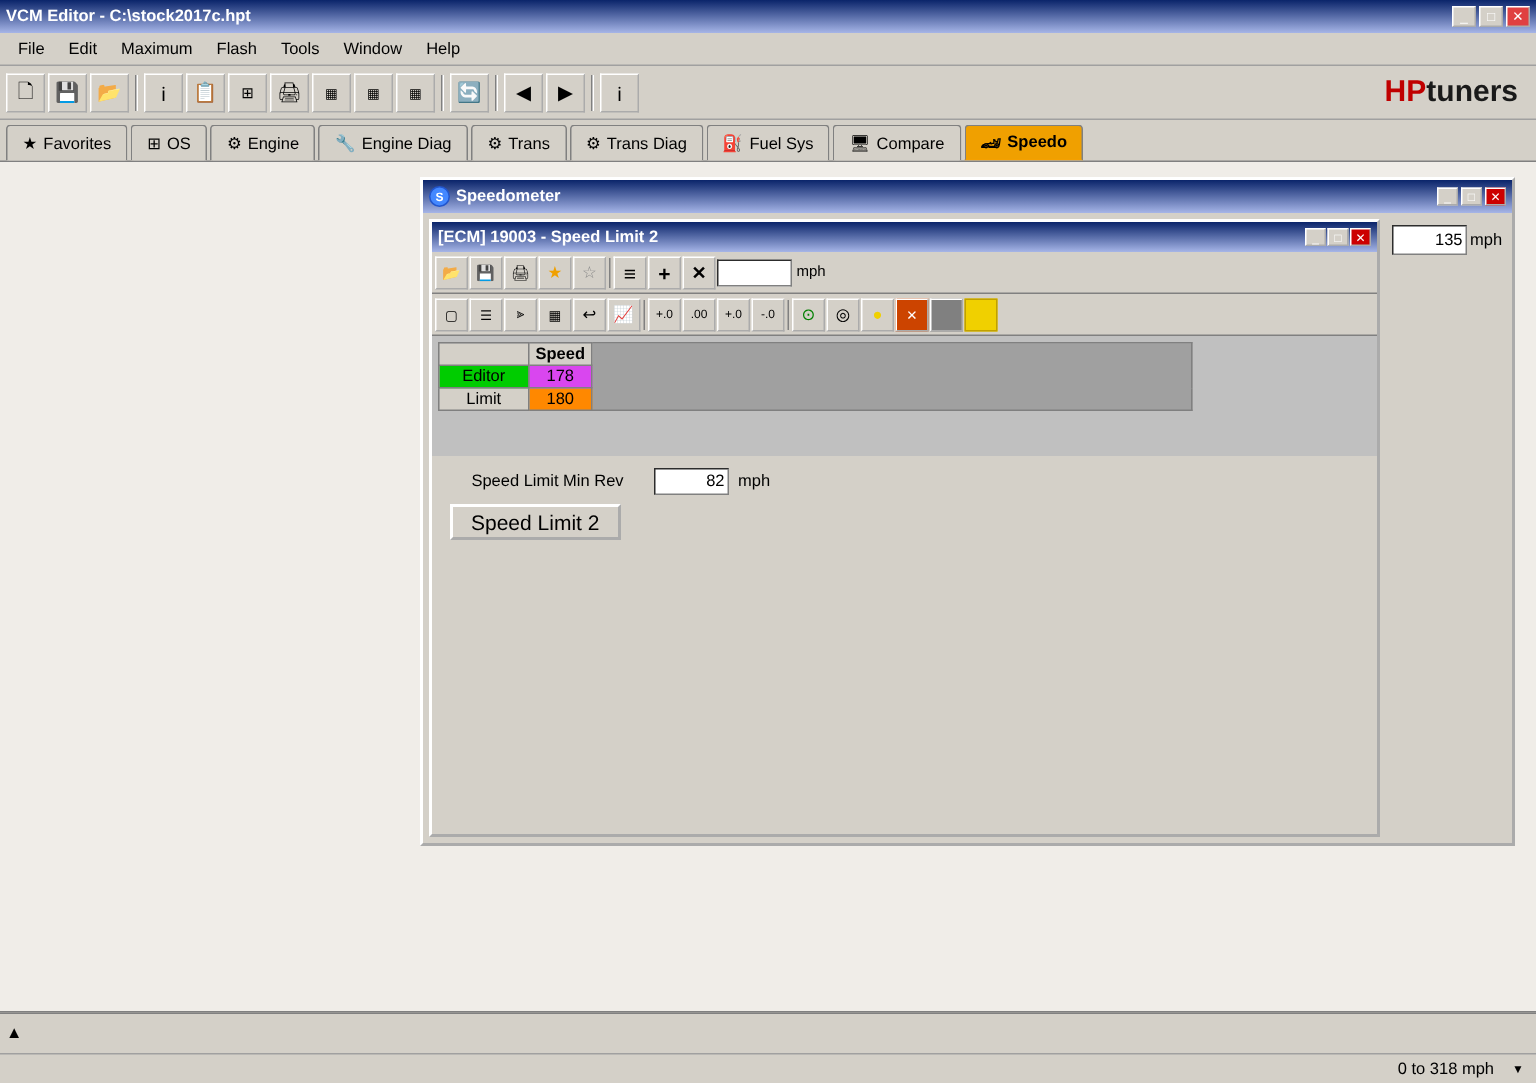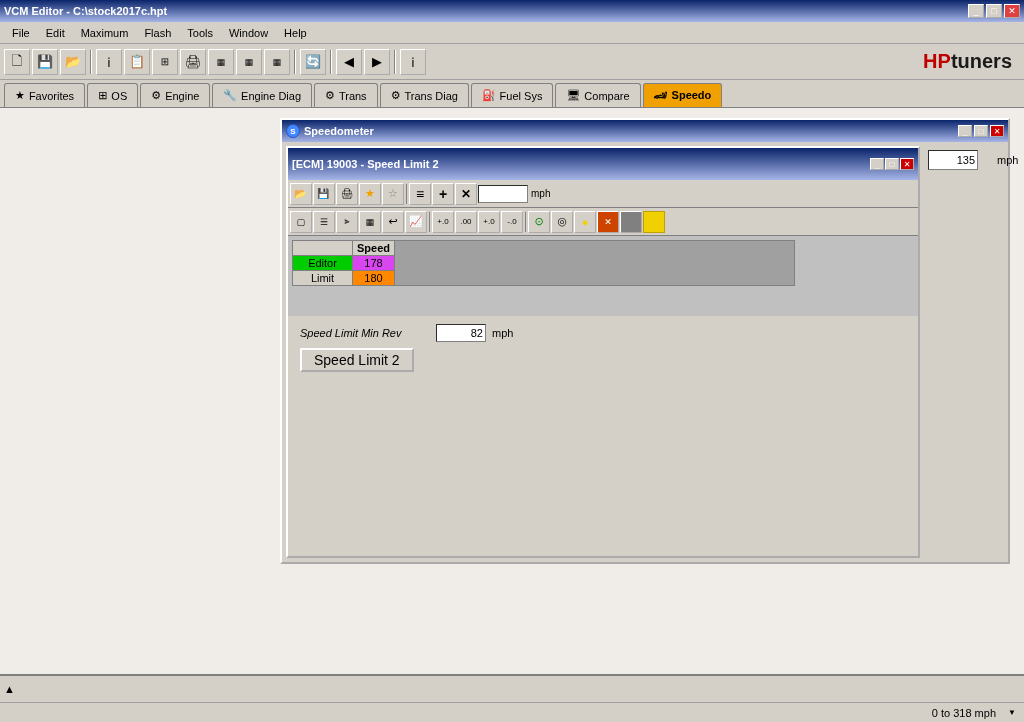--- a/index.html
+++ b/index.html
@@ -23,21 +23,21 @@
     .hp-tuners-logo { margin-left: auto; font-size: 20px; font-weight: bold; color: #1a1a1a; padding-right: 8px; }
     .hp-tuners-logo span { color: #c00000; }
 
     
     .nav-tabs { background: #d4d0c8; height: 28px; display: flex; align-items: flex-end; padding: 0 4px; border-bottom: 1px solid #808080; }
     .nav-tab { height: 24px; padding: 0 10px; background: #d4d0c8; border: 1px solid #808080; border-bottom: none; cursor: pointer; display: flex; align-items: center; gap: 4px; font-size: 11px; margin-right: 2px; border-radius: 3px 3px 0 0; }
     .nav-tab.active { background: #f5a000; border-bottom: 1px solid #f5a000; font-weight: bold; }
     .speedo-title-bar { background: linear-gradient(to bottom, #0a246a, #a6b5e7); color: white; height: 22px; display: flex; align-items: center; justify-content: space-between; padding: 0 4px; }
     .speedo-title-text { font-size: 11px; font-weight: bold; display: flex; align-items: center; gap: 4px; }
     .speedo-title-icon { width: 14px; height: 14px; border-radius: 50%; background: #4488ff; border: 1px solid #2255cc; display: flex; align-items: center; justify-content: center; font-size: 8px; color: white; }
-    .ecm-title-bar { background: linear-gradient(to bottom, #0a246a, #a6b5e7); color: white; height: 32px; display: flex; align-items: center; justify-content: space-between; padding: 0 4px; }
+    .ecm-title-bar { background: linear-gradient(to bottom, #0a246a, #a6b5e7); color: white; height: 20px; display: flex; align-items: center; justify-content: space-between; padding: 0 4px; }
     .ecm-title-text { font-size: 11px; font-weight: bold; }
     .ecm-title-btns { display: flex; gap: 1px; }
     .ecm-btn { width: 14px; height: 12px; background: #d4d0c8; border: 1px outset #fff; font-size: 8px; cursor: pointer; display: flex; align-items: center; justify-content: center; }
     .ecm-btn.close { background: #cc0000; color: white; }
 
     
     .ecm-toolbar { background: #d4d0c8; height: 28px; display: flex; align-items: center; padding: 1px 2px; gap: 1px; border-bottom: 1px solid #808080; }
     .ecm-tool-btn { width: 22px; height: 22px; background: #d4d0c8; border: 1px outset #fff; cursor: pointer; display: flex; align-items: center; justify-content: center; font-size: 11px; }
     .ecm-tool-input { width: 50px; height: 18px; border: 1px inset #808080; background: white; font-size: 10px; padding: 0 2px; }
     .ecm-tool-label { font-size: 10px; padding: 0 2px; }
@@ -50,21 +50,21 @@
     .ecm-table-area { background: #c0c0c0; padding: 4px; min-height: 80px; }
     .data-table { border-collapse: collapse; font-size: 11px; }
     .data-table th { background: #d4d0c8; border: 1px solid #808080; padding: 1px 4px; text-align: center; font-weight: bold; }
     .data-table td { border: 1px solid #808080; padding: 1px 4px; text-align: center; min-width: 40px; }
     .cell-header { background: #d4d0c8; }
     .table-spacer { width: 400px; background: #a0a0a0; }
 
     
     .fields-area { padding: 8px 12px; display: flex; flex-direction: column; gap: 6px; }
     .field-row { display: flex; align-items: center; gap: 6px; }
-    .field-label { font-size: 11px; min-width: 130px; text-align: left; font-style: italic; }
+    .field-label { font-size: 11px; min-width: 130px; text-align: center; }
     .field-input { width: 50px; height: 18px; border: 1px inset #808080; background: white; font-size: 11px; padding: 0 2px; text-align: right; }
     .field-unit { font-size: 11px; }
 
     .speed-limit-btn { margin-left: 0; padding: 2px 12px; background: #d4d0c8; border: 2px outset #fff; cursor: pointer; font-size: 14px; }
     .mph-value-box { width: 50px; height: 20px; border: 1px inset #808080; background: white; font-size: 11px; display: flex; align-items: center; justify-content: flex-end; padding-right: 2px; }
     .status-text { padding: 0 8px; font-size: 11px; background: white; border: 1px inset #808080; margin: 2px; flex: 1; height: 20px; display: flex; align-items: center; }
     .status-range { padding: 0 8px; font-size: 11px; white-space: nowrap; }
 
     
     .outer-window { width: 100%; height: calc(722px - 22px - 22px - 36px - 28px); background: #f0ede8; position: relative; }
@@ -247,21 +247,21 @@
               <span class="field-unit">mph</span>
             </div>
             <div class="field-row">
               <button class="speed-limit-btn">Speed Limit 2</button>
             </div>
           </div>
 
         </div>
 
         <div style="width:80px; display:flex; flex-direction:column; align-items:flex-start; padding:4px; gap:2px;">
-          <div style="display:flex; align-items:center; gap:19px;">
+          <div style="display:flex; align-items:center; gap:2px;">
             <div class="mph-value-box">135</div>
             <span>mph</span>
           </div>
         </div>
 
       </div>
 
     </div>
   </div>
 

